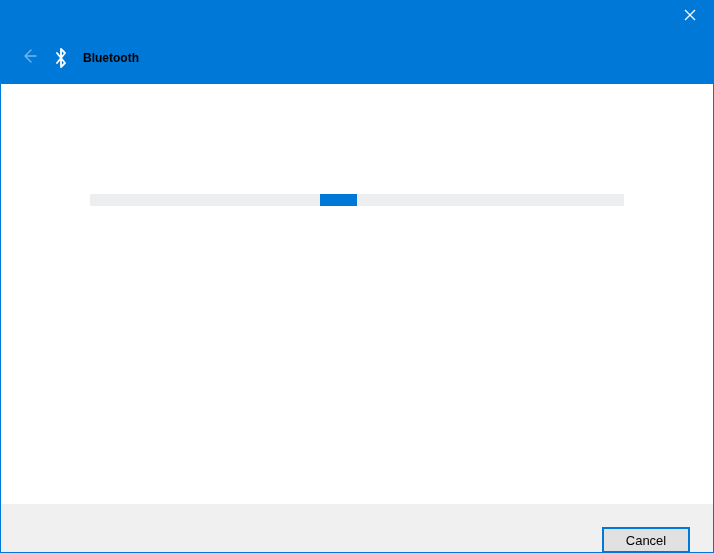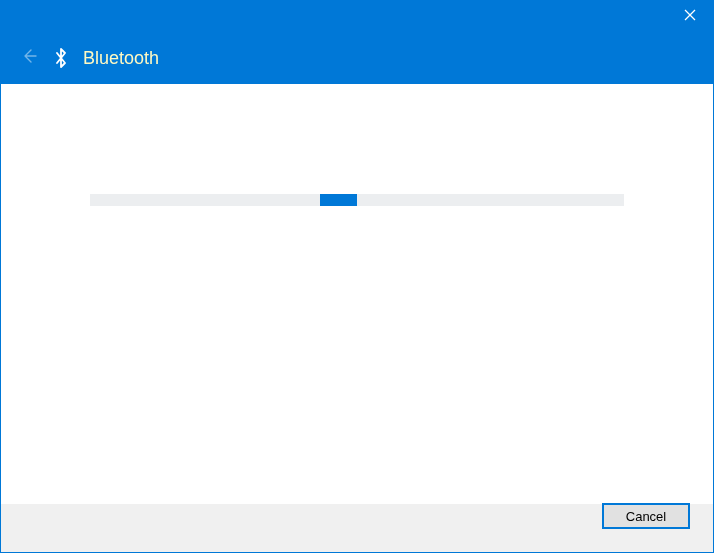--- a/index.html
+++ b/index.html
@@ -48,23 +48,23 @@
   .back-arrow svg { width: 16px; height: 16px; }
   .bt-icon {
     width: 16px;
     height: 22px;
     display: flex;
     align-items: center;
     justify-content: center;
   }
   .bt-icon svg { width: 14px; height: 20px; }
   .title {
-    font-size: 18px;
-    color: #fef9c3;
-    font-weight: 400;
+    font-size: 12px;
+    color: #000000;
+    font-weight: 700;
   }
   .content {
     padding: 36px 48px 0 48px;
   }
   .heading {
     color: #003399;
     font-size: 20px;
     font-weight: 400;
   }
   .progress-wrap {
@@ -85,21 +85,21 @@
     background: #0078d7;
   }
   .footer {
     position: absolute;
     left: 1px;
     right: 1px;
     bottom: 1px;
     height: 48px;
     background: #f0f0f0;
     display: flex;
-    align-items: flex-start;
+    align-items: flex-end;
     justify-content: flex-end;
     padding-right: 24px;
   }
   .btn {
     min-width: 86px;
     height: 24px;
     background: #e1e1e1;
     border: 1px solid #0078d7;
     outline: 1px solid #0078d7;
     font-size: 13px;

